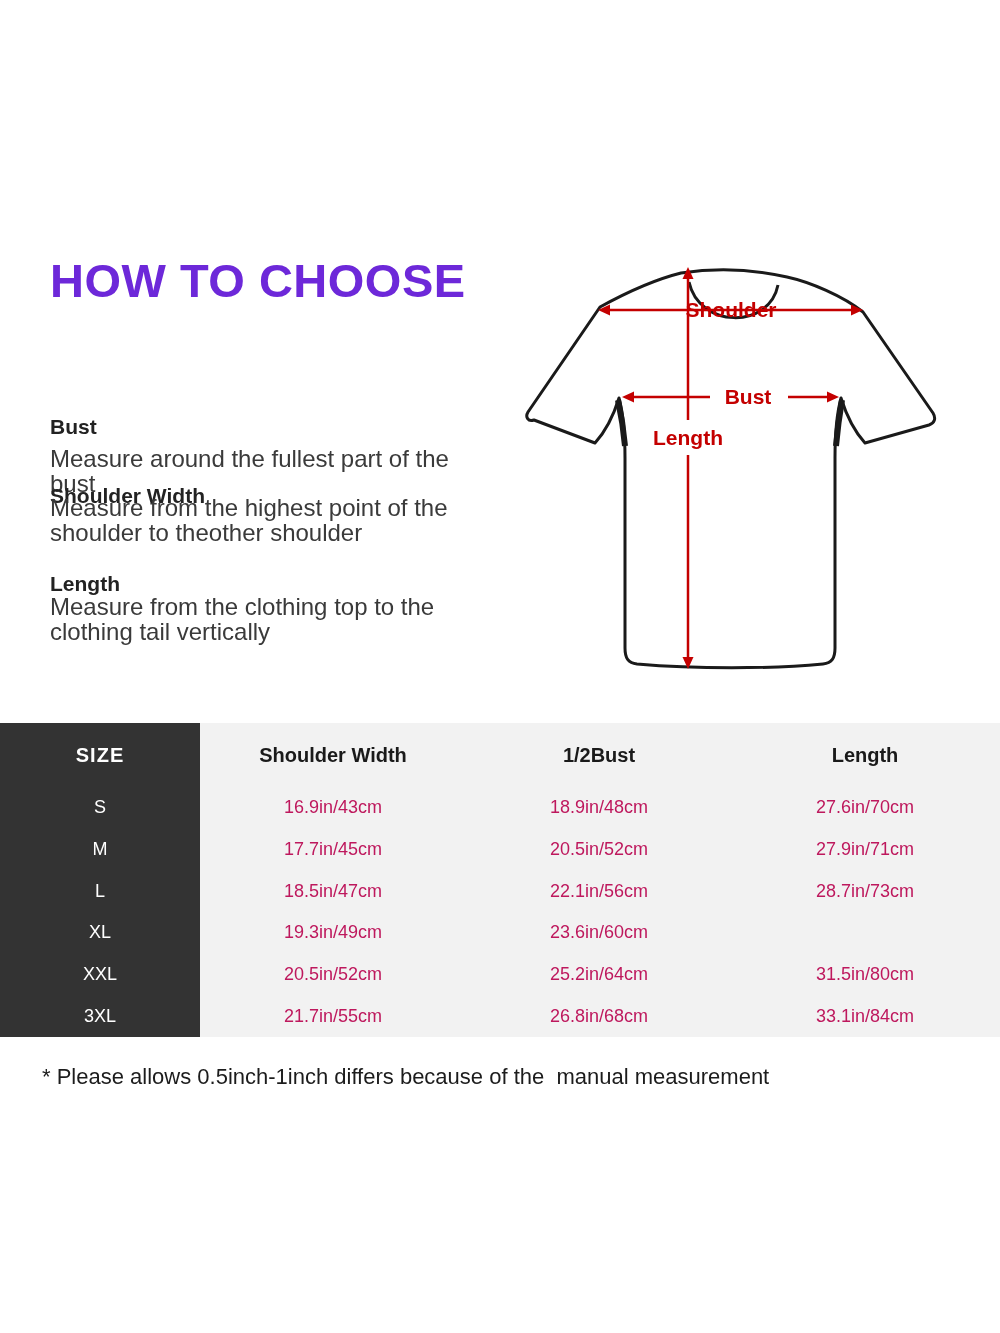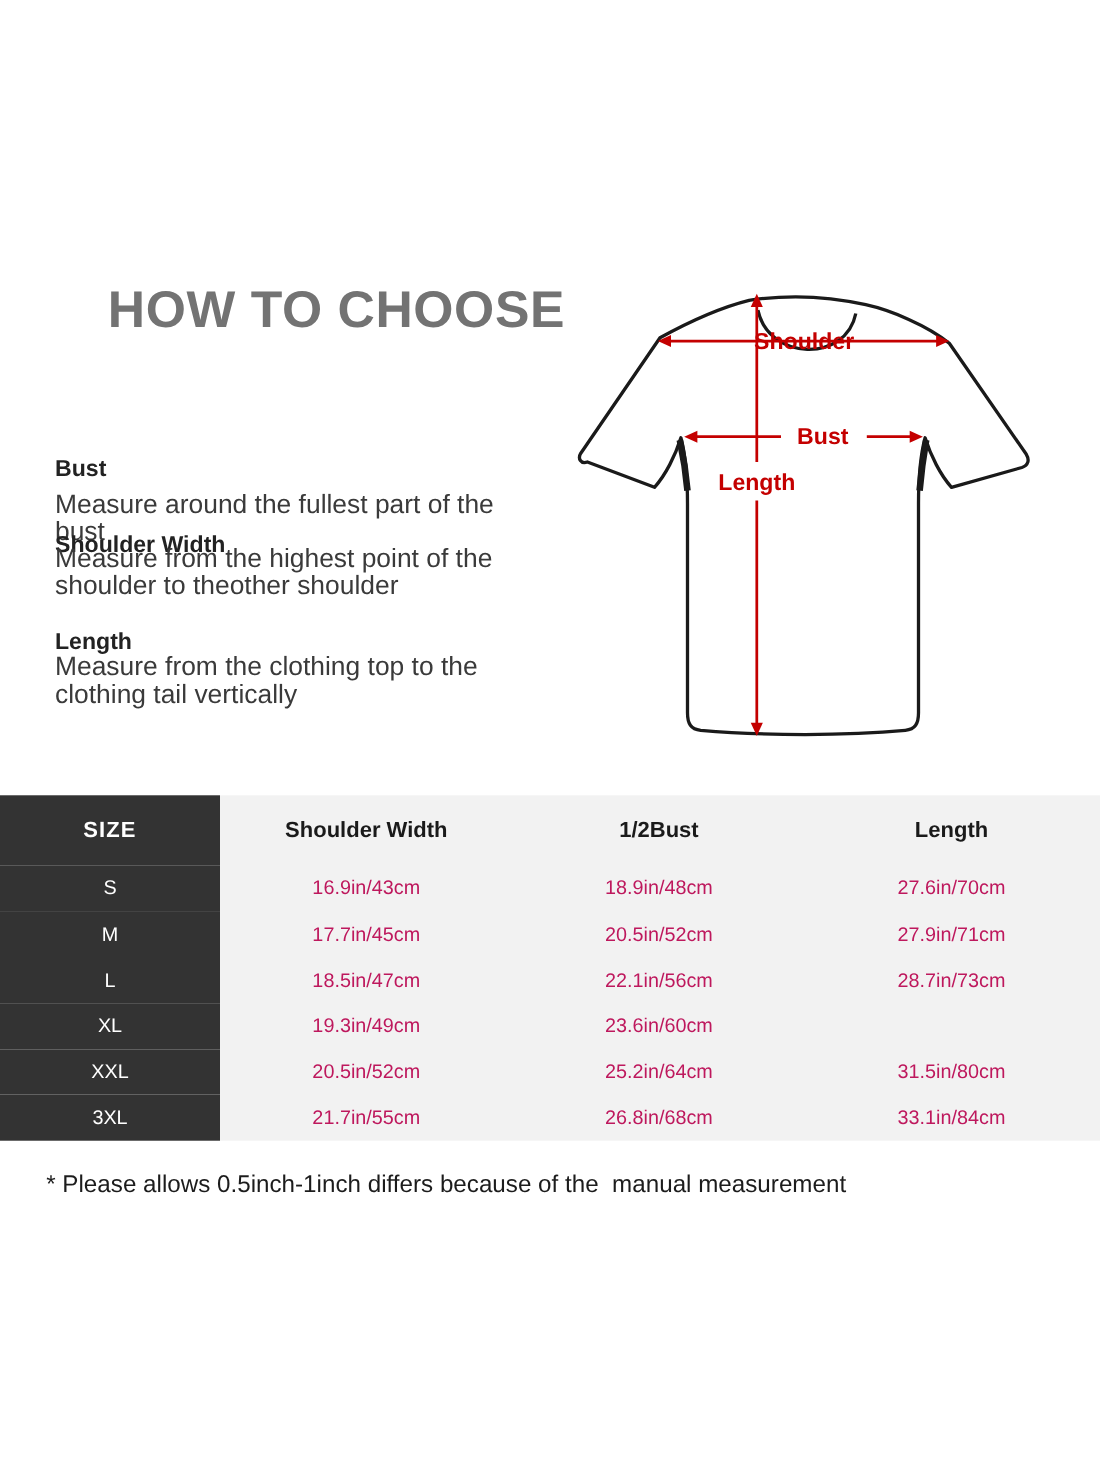--- a/index.html
+++ b/index.html
@@ -3,23 +3,22 @@
 <meta charset="utf-8">
 <style>
   html,body{margin:0;padding:0;}
   body{
     width:1000px;height:1333px;position:relative;background:#ffffff;
     font-family:"Liberation Sans", sans-serif;color:#222;overflow:hidden;
   }
   
   .main-heading{
     position:absolute;left:50px;top:250px;width:470px;
-    font-size:47px;font-weight:700;line-height:61px;color:#737373;
+    font-size:47px;font-weight:700;line-height:61px;color:#6d28d9;
     letter-spacing:0.5px;
-    margin-left:48px;
   }
   .instr-title{
     position:absolute;left:50px;width:420px;
     font-size:21px;font-weight:700;color:#222;
   }
   .instr-desc{
     position:absolute;left:50px;width:430px;
     font-size:24px;font-weight:400;color:#3a3a3a;line-height:25px;
     white-space:pre-line;
   }

